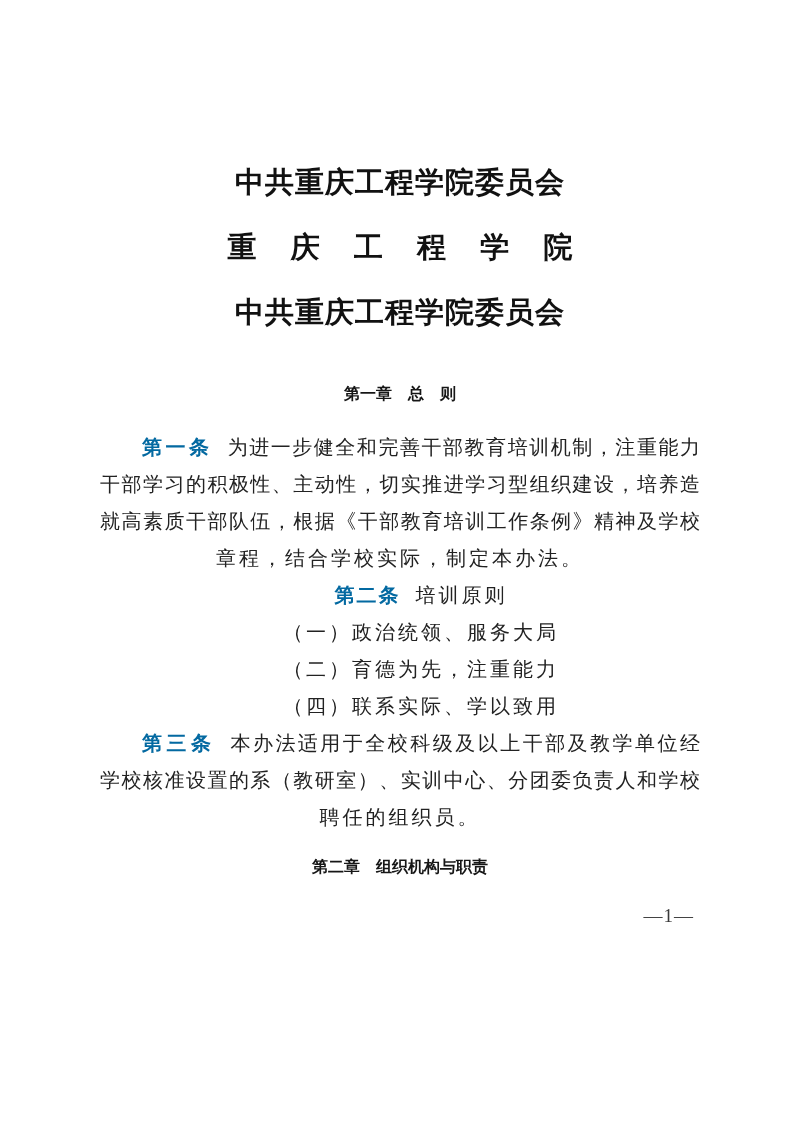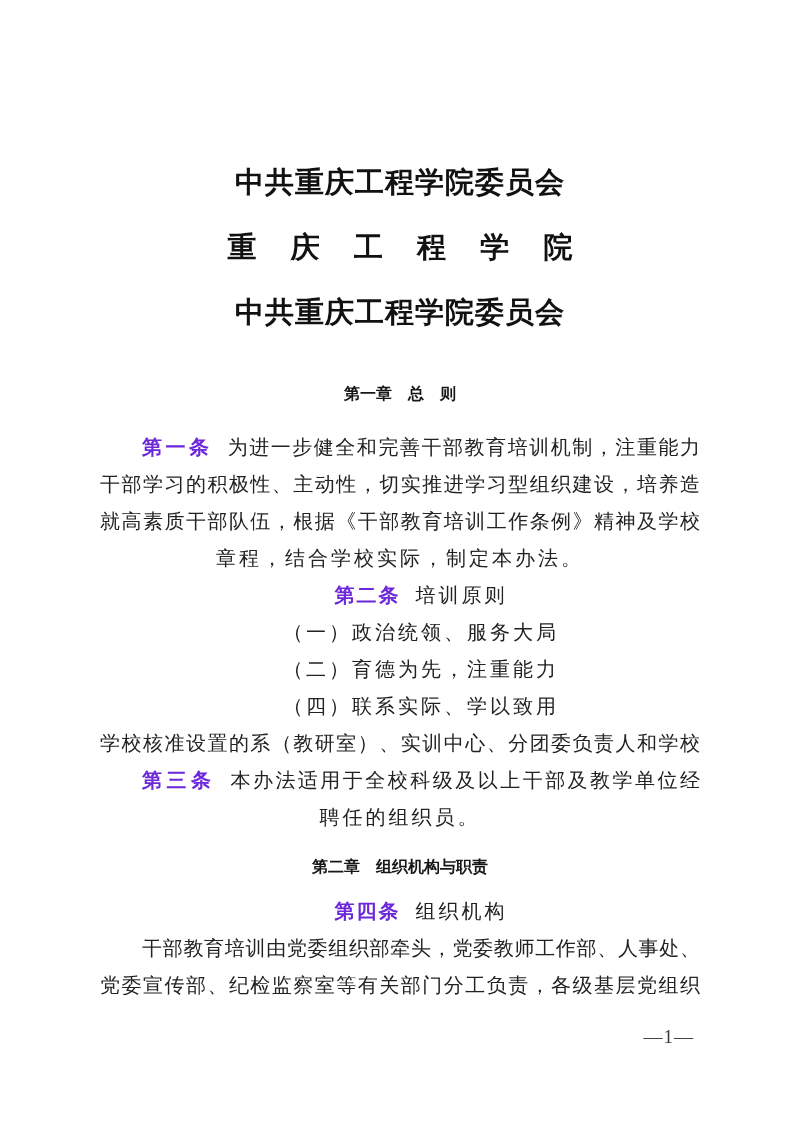--- a/index.html
+++ b/index.html
@@ -72,21 +72,21 @@
   }
   .b-line.ind {
     text-indent: 2.1em;
   }
   .b-line.ls {
     letter-spacing: 3px;
     text-align: center;
   }
   .lbl {
     font-weight: bold;
-    color: #6d28d9;
+    color: #0369a1;
     margin-right: 15px;
     letter-spacing: 2px;
   }
   .after-head {
     margin-top: 10px;
   }
   
   .footer {
     margin-top: 22px;
     text-align: right;
@@ -117,34 +117,27 @@
       <div class="b-line j ind"><span class="lbl">第一条</span><span>为进一步健全和完善干部教育培训机制，注重能力</span></div>
       <div class="b-line j">干部学习的积极性、主动性，切实推进学习型组织建设，培养造</div>
       <div class="b-line j">就高素质干部队伍，根据《干部教育培训工作条例》精神及学校</div>
       <div class="b-line ls">章程，结合学校实际，制定本办法。</div>
 
       <div class="b-line ind ls"><span class="lbl">第二条</span><span>培训原则</span></div>
       <div class="b-line ind ls">（一）政治统领、服务大局</div>
       <div class="b-line ind ls">（二）育德为先，注重能力</div>
       <div class="b-line ind ls">（四）联系实际、学以致用</div>
 
+      <div class="b-line j ind"><span class="lbl">第三条</span><span>本办法适用于全校科级及以上干部及教学单位经</span></div>
       <div class="b-line j">学校核准设置的系（教研室）、实训中心、分团委负责人和学校</div>
-      <div class="b-line j ind"><span class="lbl">第三条</span><span>本办法适用于全校科级及以上干部及教学单位经</span></div>
       <div class="b-line ls">聘任的组织员。</div>
 
     </div>
 
     <div class="c-head second">第二章　组织机构与职责</div>
 
-    <div class="body-block after-head">
-
-      <div class="b-line ind ls"><span class="lbl">第四条</span><span>组织机构</span></div>
-
-      <div class="b-line j ind">干部教育培训由党委组织部牵头，党委教师工作部、人事处、</div>
-      <div class="b-line j">党委宣传部、纪检监察室等有关部门分工负责，各级基层党组织</div>
-    </div>
 
     <div class="footer">
       <span class="page-num">—1—</span>
     </div>
 
   </div>
 </div>
 
 </body></html>

